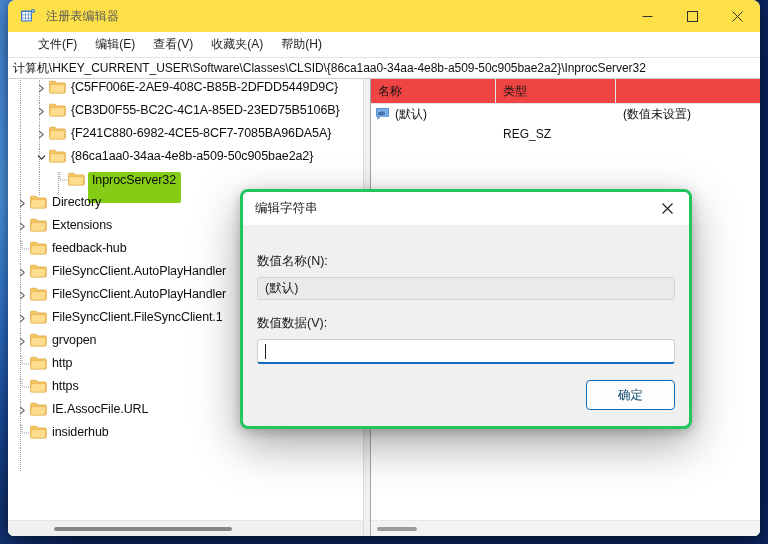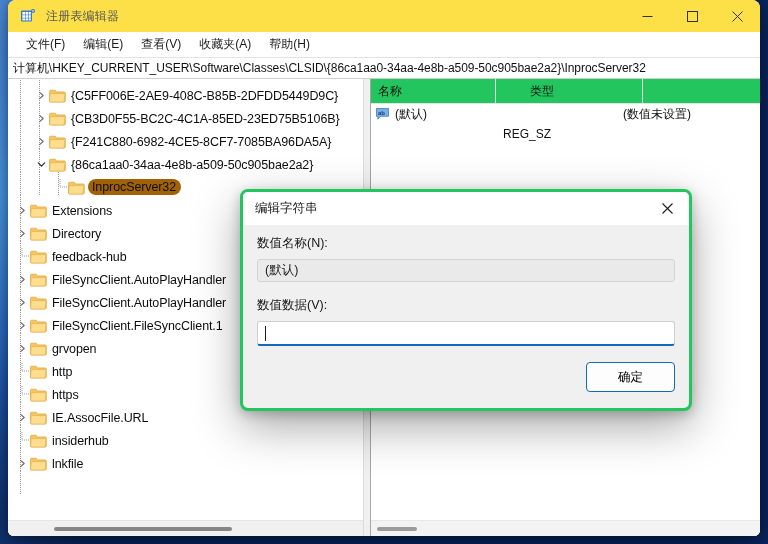--- a/index.html
+++ b/index.html
@@ -80,21 +80,21 @@
     color: #30302f;
   }
 
   
   .menubar {
     height: 25px;
     flex: none;
     background: #ffffff;
     display: flex;
     align-items: center;
-    padding-left: 10px;
+    padding-left: 22px;
     gap: 2px;
   }
   .menu-item {
     font-size: 12px;
     color: #1b1b1b;
     padding: 3px 8px;
     border-radius: 3px;
     white-space: nowrap;
   }
 
@@ -137,21 +137,21 @@
   }
   .tree-scroll {
     flex: 1;
     overflow: hidden;
     position: relative;
     padding-top: 1px;
   }
   .tree-row {
     height: 23px;
     display: flex;
-    align-items: flex-end;
+    align-items: flex-start;
     white-space: nowrap;
     position: relative;
     padding-left: 2px;
   }
   .guide {
     position: absolute;
     top: 0; bottom: 0;
     width: 1px;
     border-left: 1px dotted #9a9a9a;
   }
@@ -172,23 +172,23 @@
     margin-right: 5px;
     z-index: 2;
   }
   .tree-label {
     font-size: 12.5px;
     color: #0d0d0d;
     letter-spacing: -.1px;
     z-index: 2;
   }
   .tree-row.selected .tree-label {
-    background: #a16207;
-    padding: 1px 5px 1px 4px;
-    border-radius: 8px;
+    background: #84cc16;
+    padding: 1px 5px 16px 4px;
+    border-radius: 2px;
     margin-left: -2px;
   }
 
   
   .hscroll {
     height: 15px;
     flex: none;
     background: #f0f0f0;
     border-top: 1px solid #e5e5e5;
     display: flex;
@@ -217,34 +217,34 @@
     flex: 1;
     min-width: 0;
     display: flex;
     flex-direction: column;
     background: #ffffff;
   }
   .list-header {
     height: 24px;
     flex: none;
     display: flex;
-    background: #22c55e;
+    background: #ef4444;
     border-bottom: 1px solid #e3e3e3;
   }
   .col {
     font-size: 12px;
     color: #131313;
     display: flex;
     align-items: center;
     padding-left: 7px;
     border-right: 1px solid #e3e3e3;
     box-sizing: border-box;
   }
   .col.c-name { width: 125px; flex: none; }
-  .col.c-type { width: 120px; flex: none; margin-left: 27px; }
+  .col.c-type { width: 120px; flex: none; }
   .col.c-data { flex: 1; border-right: none; }
 
   .list-body { flex: 1; overflow: hidden; }
   .list-row {
     height: 21px;
     display: flex;
     align-items: center;
   }
   .cell {
     font-size: 12px;
@@ -307,21 +307,21 @@
   }
   .dlg-close {
     position: absolute;
     right: 0; top: 0;
     width: 44px; height: 33px;
     display: flex; align-items: center; justify-content: center;
     color: #1c1c1c;
     border-top-right-radius: 8px;
   }
   .dlg-body {
-    padding: 10px 14px 0 14px;
+    padding: 28px 14px 0 14px;
     border-radius: 16px;
   }
   .dlg-label {
     font-size: 12.5px;
     color: #151515;
     margin-bottom: 7px;
   }
   .dlg-input-readonly {
     height: 23px;
     background: #eaeaea;
@@ -362,21 +362,21 @@
     min-width: 89px;
     height: 30px;
     border-radius: 4px;
     font-size: 12.5px;
     display: flex;
     align-items: center;
     justify-content: center;
     box-sizing: border-box;
     background: #fdfdfd;
     border: 1px solid #d0d0d0;
-    color: #000000;
+    color: #0c4a6e;
   }
   .dlg-btn.primary {
     border: 1.4px solid #0f6cbd;
     background: #fdfdfd;
   }
 </style>
 </head>
 <body>
 
 <div id="desktop"></div>
@@ -522,35 +522,35 @@
             <span style="width: 4px; flex: 0 0 auto;"></span>
             <span class="twisty">
               <svg width="9" height="9" viewBox="0 0 9 9">
                 <polyline points="2.6,1.3 6.2,4.5 2.6,7.7" fill="none" stroke="#676767" stroke-width="1.1" stroke-linecap="round" stroke-linejoin="round"></polyline>
               </svg>
             </span>
             <span class="folder"><svg width="17" height="14" viewBox="0 0 17 14">
                 <path d="M0.5 2.2 C0.5 1.6 1 1.2 1.6 1.2 H6.2 L7.6 2.9 H15.2 C15.8 2.9 16.3 3.3 16.3 3.9 V12 C16.3 12.6 15.8 13 15.2 13 H1.6 C1 13 0.5 12.6 0.5 12 Z" fill="#f6c561" stroke="#dda63c" stroke-width="0.7"></path>
                 <path d="M2.1 4.6 H15.1 C15.6 4.6 16 5 15.9 5.5 L15.2 12.2 C15.15 12.65 14.8 13 14.35 13 H1.6 C1.05 13 0.6 12.55 0.6 12 L1.15 5.5 C1.2 5 1.6 4.6 2.1 4.6 Z" fill="#ffdd8e" stroke="#e3b24f" stroke-width="0.7"></path>
               </svg></span>
+            <span class="tree-label">Directory</span>
+          </div>
+          <div class="tree-row">
+            <span class="guide" style="left: 12px;"></span>
+            <span style="width: 4px; flex: 0 0 auto;"></span>
+            <span class="twisty">
+              <svg width="9" height="9" viewBox="0 0 9 9">
+                <polyline points="2.6,1.3 6.2,4.5 2.6,7.7" fill="none" stroke="#676767" stroke-width="1.1" stroke-linecap="round" stroke-linejoin="round"></polyline>
+              </svg>
+            </span>
+            <span class="folder"><svg width="17" height="14" viewBox="0 0 17 14">
+                <path d="M0.5 2.2 C0.5 1.6 1 1.2 1.6 1.2 H6.2 L7.6 2.9 H15.2 C15.8 2.9 16.3 3.3 16.3 3.9 V12 C16.3 12.6 15.8 13 15.2 13 H1.6 C1 13 0.5 12.6 0.5 12 Z" fill="#f6c561" stroke="#dda63c" stroke-width="0.7"></path>
+                <path d="M2.1 4.6 H15.1 C15.6 4.6 16 5 15.9 5.5 L15.2 12.2 C15.15 12.65 14.8 13 14.35 13 H1.6 C1.05 13 0.6 12.55 0.6 12 L1.15 5.5 C1.2 5 1.6 4.6 2.1 4.6 Z" fill="#ffdd8e" stroke="#e3b24f" stroke-width="0.7"></path>
+              </svg></span>
             <span class="tree-label">Extensions</span>
-          </div>
-          <div class="tree-row">
-            <span class="guide" style="left: 12px;"></span>
-            <span style="width: 4px; flex: 0 0 auto;"></span>
-            <span class="twisty">
-              <svg width="9" height="9" viewBox="0 0 9 9">
-                <polyline points="2.6,1.3 6.2,4.5 2.6,7.7" fill="none" stroke="#676767" stroke-width="1.1" stroke-linecap="round" stroke-linejoin="round"></polyline>
-              </svg>
-            </span>
-            <span class="folder"><svg width="17" height="14" viewBox="0 0 17 14">
-                <path d="M0.5 2.2 C0.5 1.6 1 1.2 1.6 1.2 H6.2 L7.6 2.9 H15.2 C15.8 2.9 16.3 3.3 16.3 3.9 V12 C16.3 12.6 15.8 13 15.2 13 H1.6 C1 13 0.5 12.6 0.5 12 Z" fill="#f6c561" stroke="#dda63c" stroke-width="0.7"></path>
-                <path d="M2.1 4.6 H15.1 C15.6 4.6 16 5 15.9 5.5 L15.2 12.2 C15.15 12.65 14.8 13 14.35 13 H1.6 C1.05 13 0.6 12.55 0.6 12 L1.15 5.5 C1.2 5 1.6 4.6 2.1 4.6 Z" fill="#ffdd8e" stroke="#e3b24f" stroke-width="0.7"></path>
-              </svg></span>
-            <span class="tree-label">Directory</span>
           </div>
           <div class="tree-row">
             <span class="guide" style="left: 12px;"></span>
             <span style="width: 4px; flex: 0 0 auto;"></span>
             <span class="twisty">
               <svg width="16" height="16" viewBox="0 0 16 16">
                 <line x1="8" y1="0" x2="8" y2="8" stroke="#9a9a9a" stroke-width="1" stroke-dasharray="1 1"></line>
                 <line x1="8" y1="8" x2="15" y2="8" stroke="#9a9a9a" stroke-width="1" stroke-dasharray="1 1"></line>
               </svg>
             </span>
@@ -667,34 +667,20 @@
               <svg width="16" height="16" viewBox="0 0 16 16">
                 <line x1="8" y1="0" x2="8" y2="8" stroke="#9a9a9a" stroke-width="1" stroke-dasharray="1 1"></line>
                 <line x1="8" y1="8" x2="15" y2="8" stroke="#9a9a9a" stroke-width="1" stroke-dasharray="1 1"></line>
               </svg>
             </span>
             <span class="folder"><svg width="17" height="14" viewBox="0 0 17 14">
                 <path d="M0.5 2.2 C0.5 1.6 1 1.2 1.6 1.2 H6.2 L7.6 2.9 H15.2 C15.8 2.9 16.3 3.3 16.3 3.9 V12 C16.3 12.6 15.8 13 15.2 13 H1.6 C1 13 0.5 12.6 0.5 12 Z" fill="#f6c561" stroke="#dda63c" stroke-width="0.7"></path>
                 <path d="M2.1 4.6 H15.1 C15.6 4.6 16 5 15.9 5.5 L15.2 12.2 C15.15 12.65 14.8 13 14.35 13 H1.6 C1.05 13 0.6 12.55 0.6 12 L1.15 5.5 C1.2 5 1.6 4.6 2.1 4.6 Z" fill="#ffdd8e" stroke="#e3b24f" stroke-width="0.7"></path>
               </svg></span>
             <span class="tree-label">insiderhub</span>
-          </div>
-          <div class="tree-row">
-            <span class="guide" style="left: 12px;"></span>
-            <span style="width: 4px; flex: 0 0 auto;"></span>
-            <span class="twisty">
-              <svg width="9" height="9" viewBox="0 0 9 9">
-                <polyline points="2.6,1.3 6.2,4.5 2.6,7.7" fill="none" stroke="#676767" stroke-width="1.1" stroke-linecap="round" stroke-linejoin="round"></polyline>
-              </svg>
-            </span>
-            <span class="folder"><svg width="17" height="14" viewBox="0 0 17 14">
-                <path d="M0.5 2.2 C0.5 1.6 1 1.2 1.6 1.2 H6.2 L7.6 2.9 H15.2 C15.8 2.9 16.3 3.3 16.3 3.9 V12 C16.3 12.6 15.8 13 15.2 13 H1.6 C1 13 0.5 12.6 0.5 12 Z" fill="#f6c561" stroke="#dda63c" stroke-width="0.7"></path>
-                <path d="M2.1 4.6 H15.1 C15.6 4.6 16 5 15.9 5.5 L15.2 12.2 C15.15 12.65 14.8 13 14.35 13 H1.6 C1.05 13 0.6 12.55 0.6 12 L1.15 5.5 C1.2 5 1.6 4.6 2.1 4.6 Z" fill="#ffdd8e" stroke="#e3b24f" stroke-width="0.7"></path>
-              </svg></span>
-            <span class="tree-label">lnkfile</span>
           </div>
           <div class="tree-row">
             <span class="guide" style="left: 12px;"></span>
             <span style="width: 4px; flex: 0 0 auto;"></span>
           </div>
         </div>
       <div class="hscroll">
         <div class="hscroll-thumb"></div>
       </div>
     </div>

